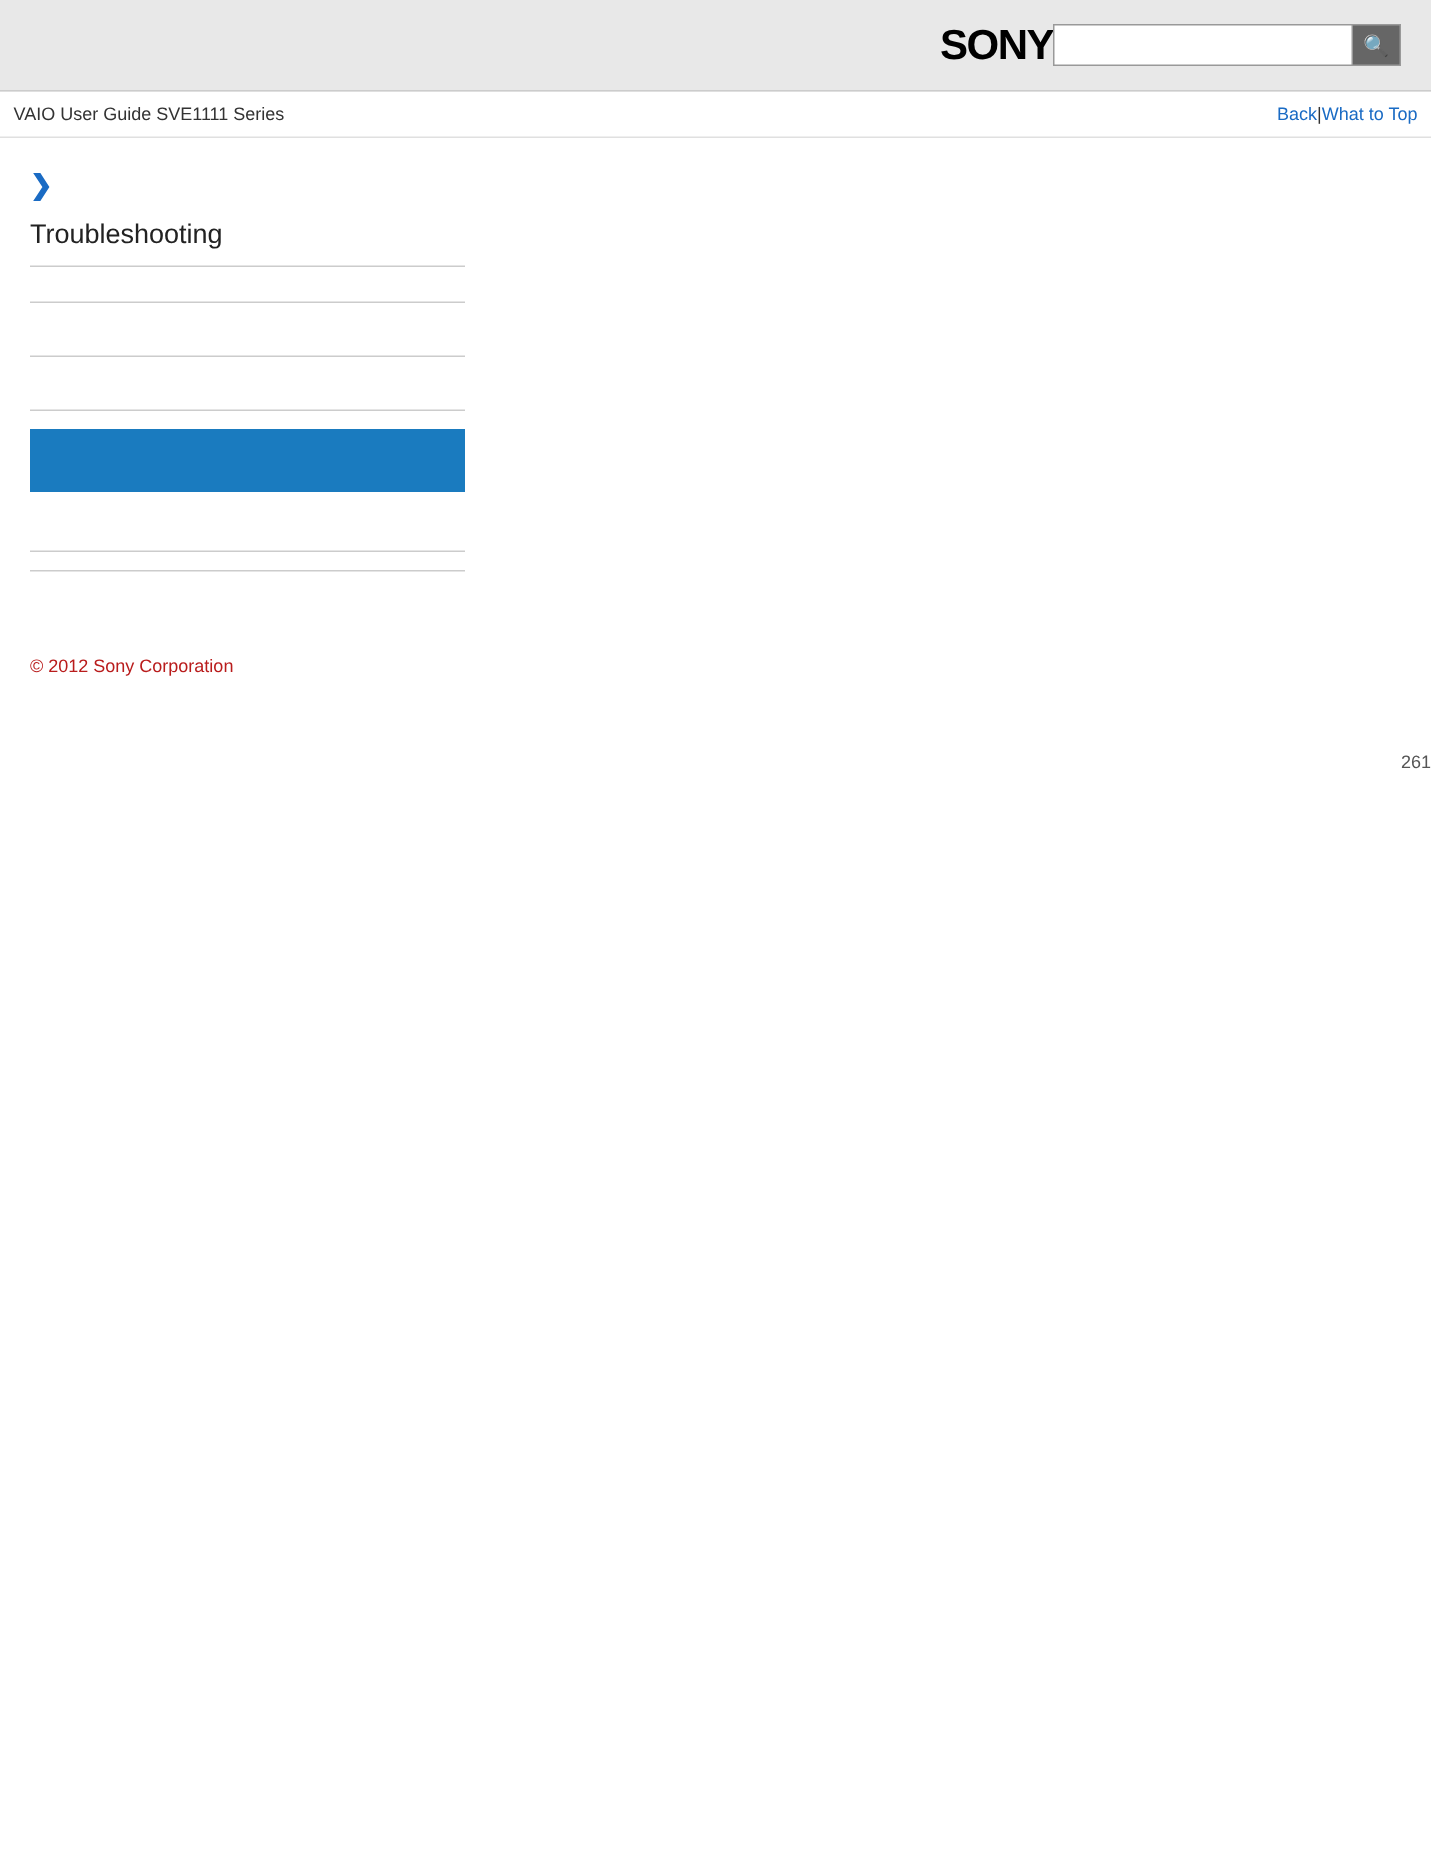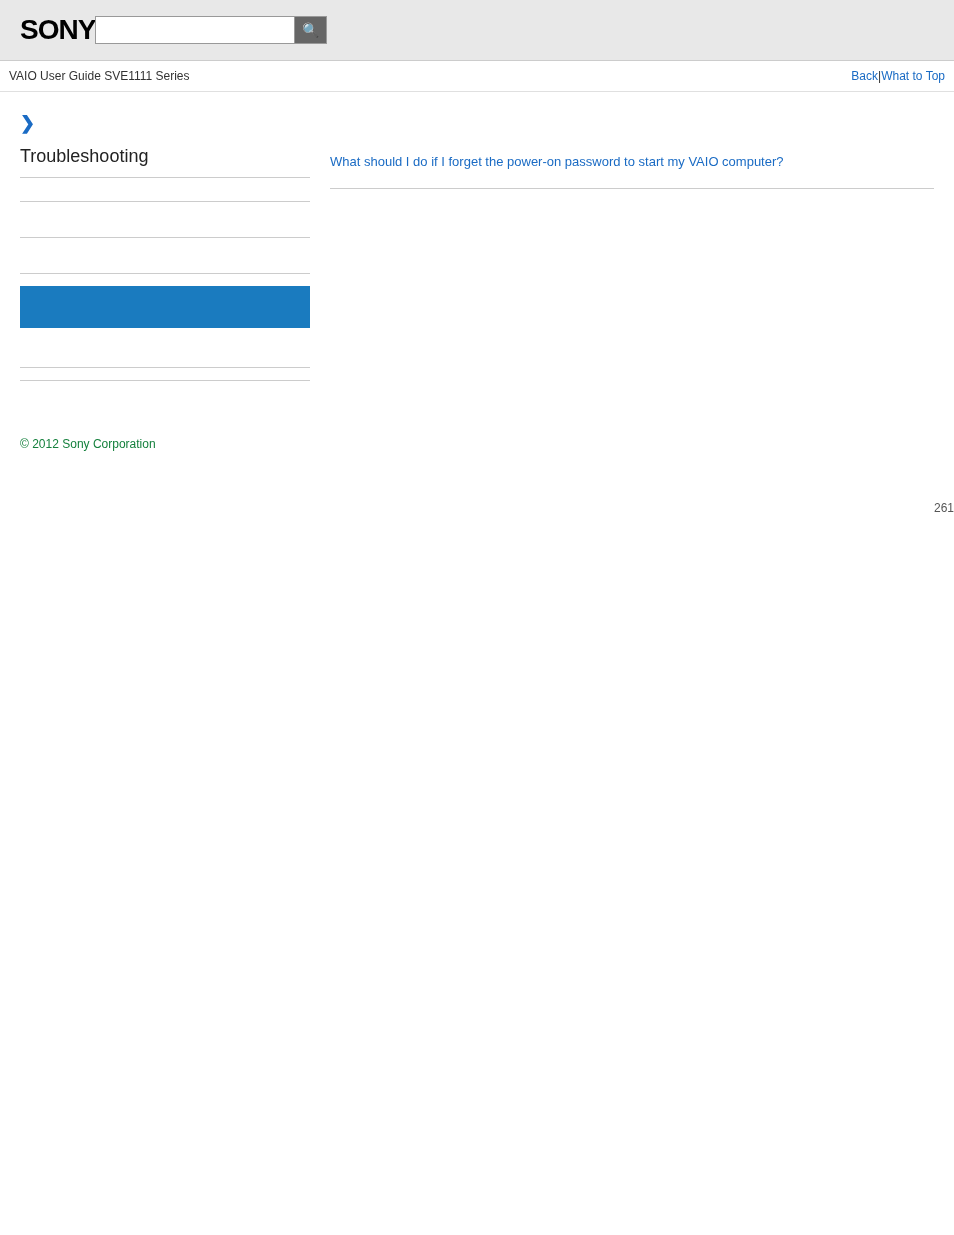--- a/index.html
+++ b/index.html
@@ -16,21 +16,21 @@
       width: 954px;
       min-height: 1235px;
     }
 
     
     .header {
       background: #e8e8e8;
       padding: 14px 20px;
       display: flex;
       align-items: center;
-      justify-content: flex-start;
+      justify-content: flex-end;
       border-bottom: 1px solid #ccc;
     }
 
     .sony-logo {
       font-size: 28px;
       font-weight: 900;
       color: #000;
       letter-spacing: -1px;
       font-family: 'Arial Black', Arial, sans-serif;
     }
@@ -159,21 +159,21 @@
     .content-divider {
       border: none;
       border-top: 1px solid #ccc;
       margin-top: 8px;
     }
 
     
     .footer {
       padding: 20px 20px 10px 20px;
       font-size: 12px;
-      color: #15803d;
+      color: #b91c1c;
     }
 
     .page-number {
       text-align: right;
       font-size: 12px;
       color: #555;
       margin-top: 40px;
       padding-bottom: 20px;
     }
   </style>
@@ -208,24 +208,20 @@
     <div class="sidebar-item-blank"></div>
     <div class="sidebar-item-blank"></div>
     <div class="sidebar-item-blank"></div>
 
     <button class="sidebar-button"></button>
 
     <div class="sidebar-item-blank"></div>
     <div class="sidebar-bottom-line"></div>
   </div>
 
-  <div class="content-area">
-    <a class="content-link">What should I do if I forget the power-on password to start my VAIO computer?</a>
-    <hr class="content-divider">
-  </div>
 
 </div>
 
 <div class="footer">
   <span>© 2012 Sony Corporation</span>
 </div>
 
 <div class="page-number">261</div>
 
 </body></html>

